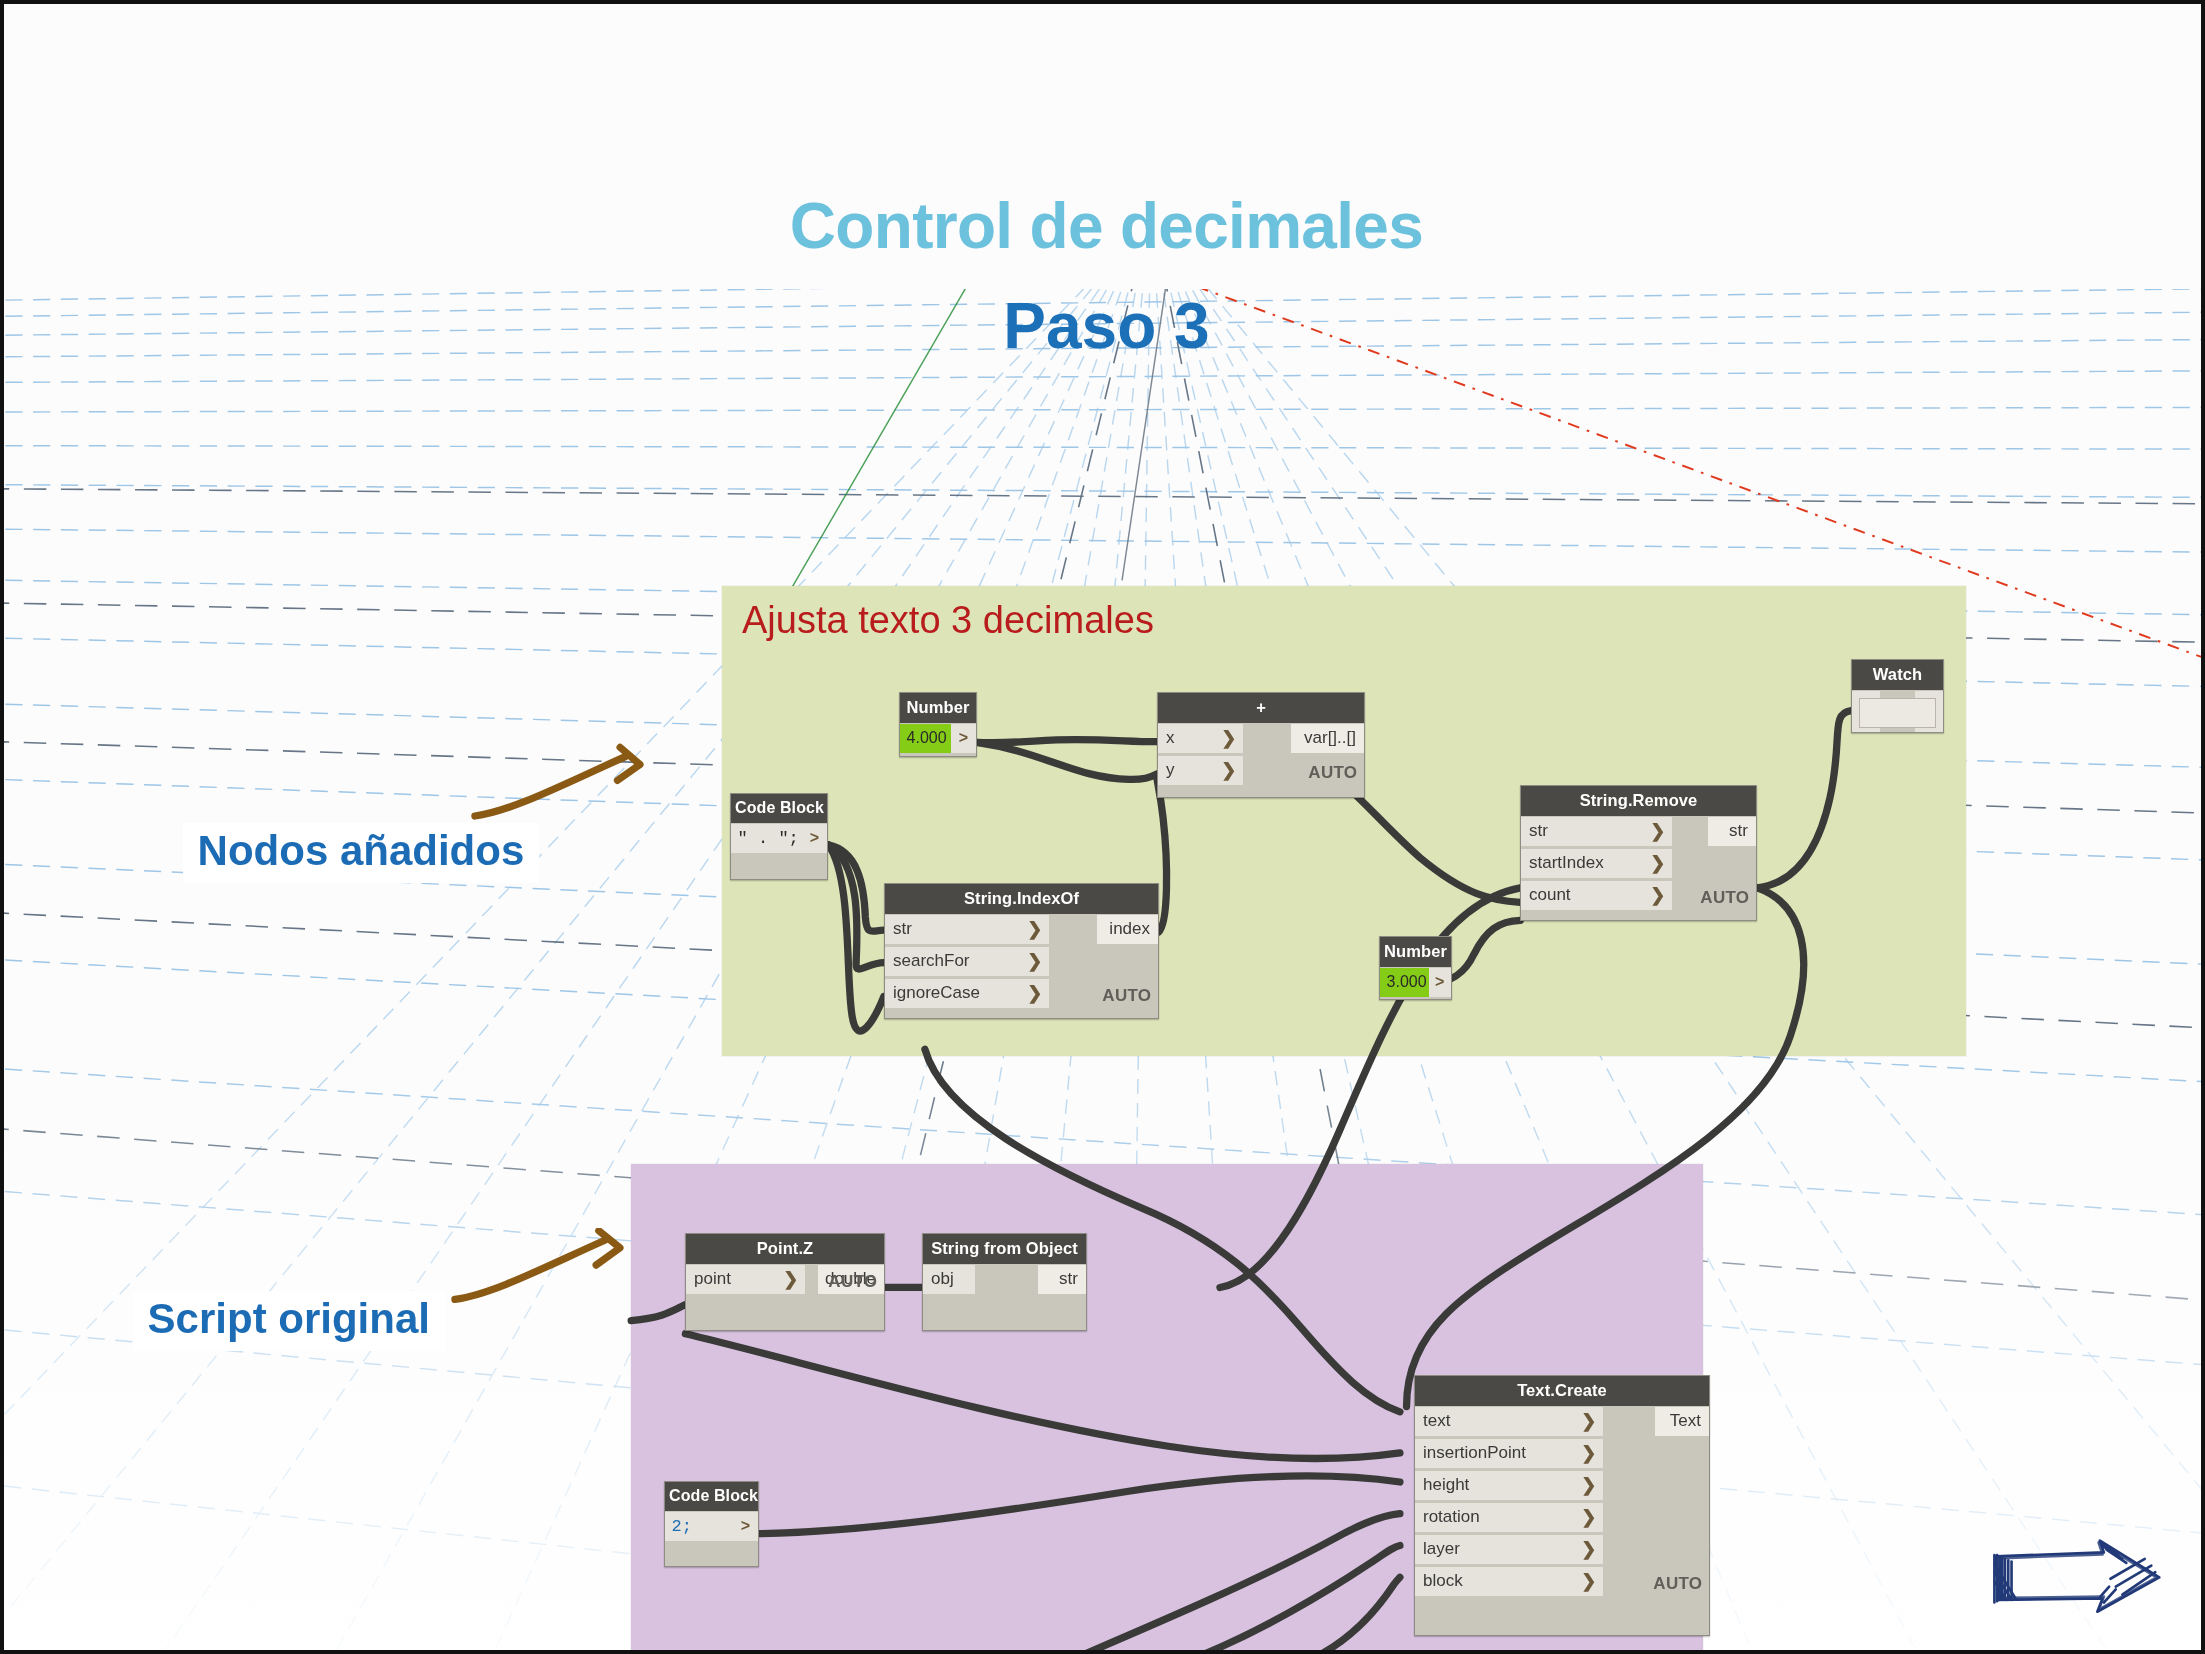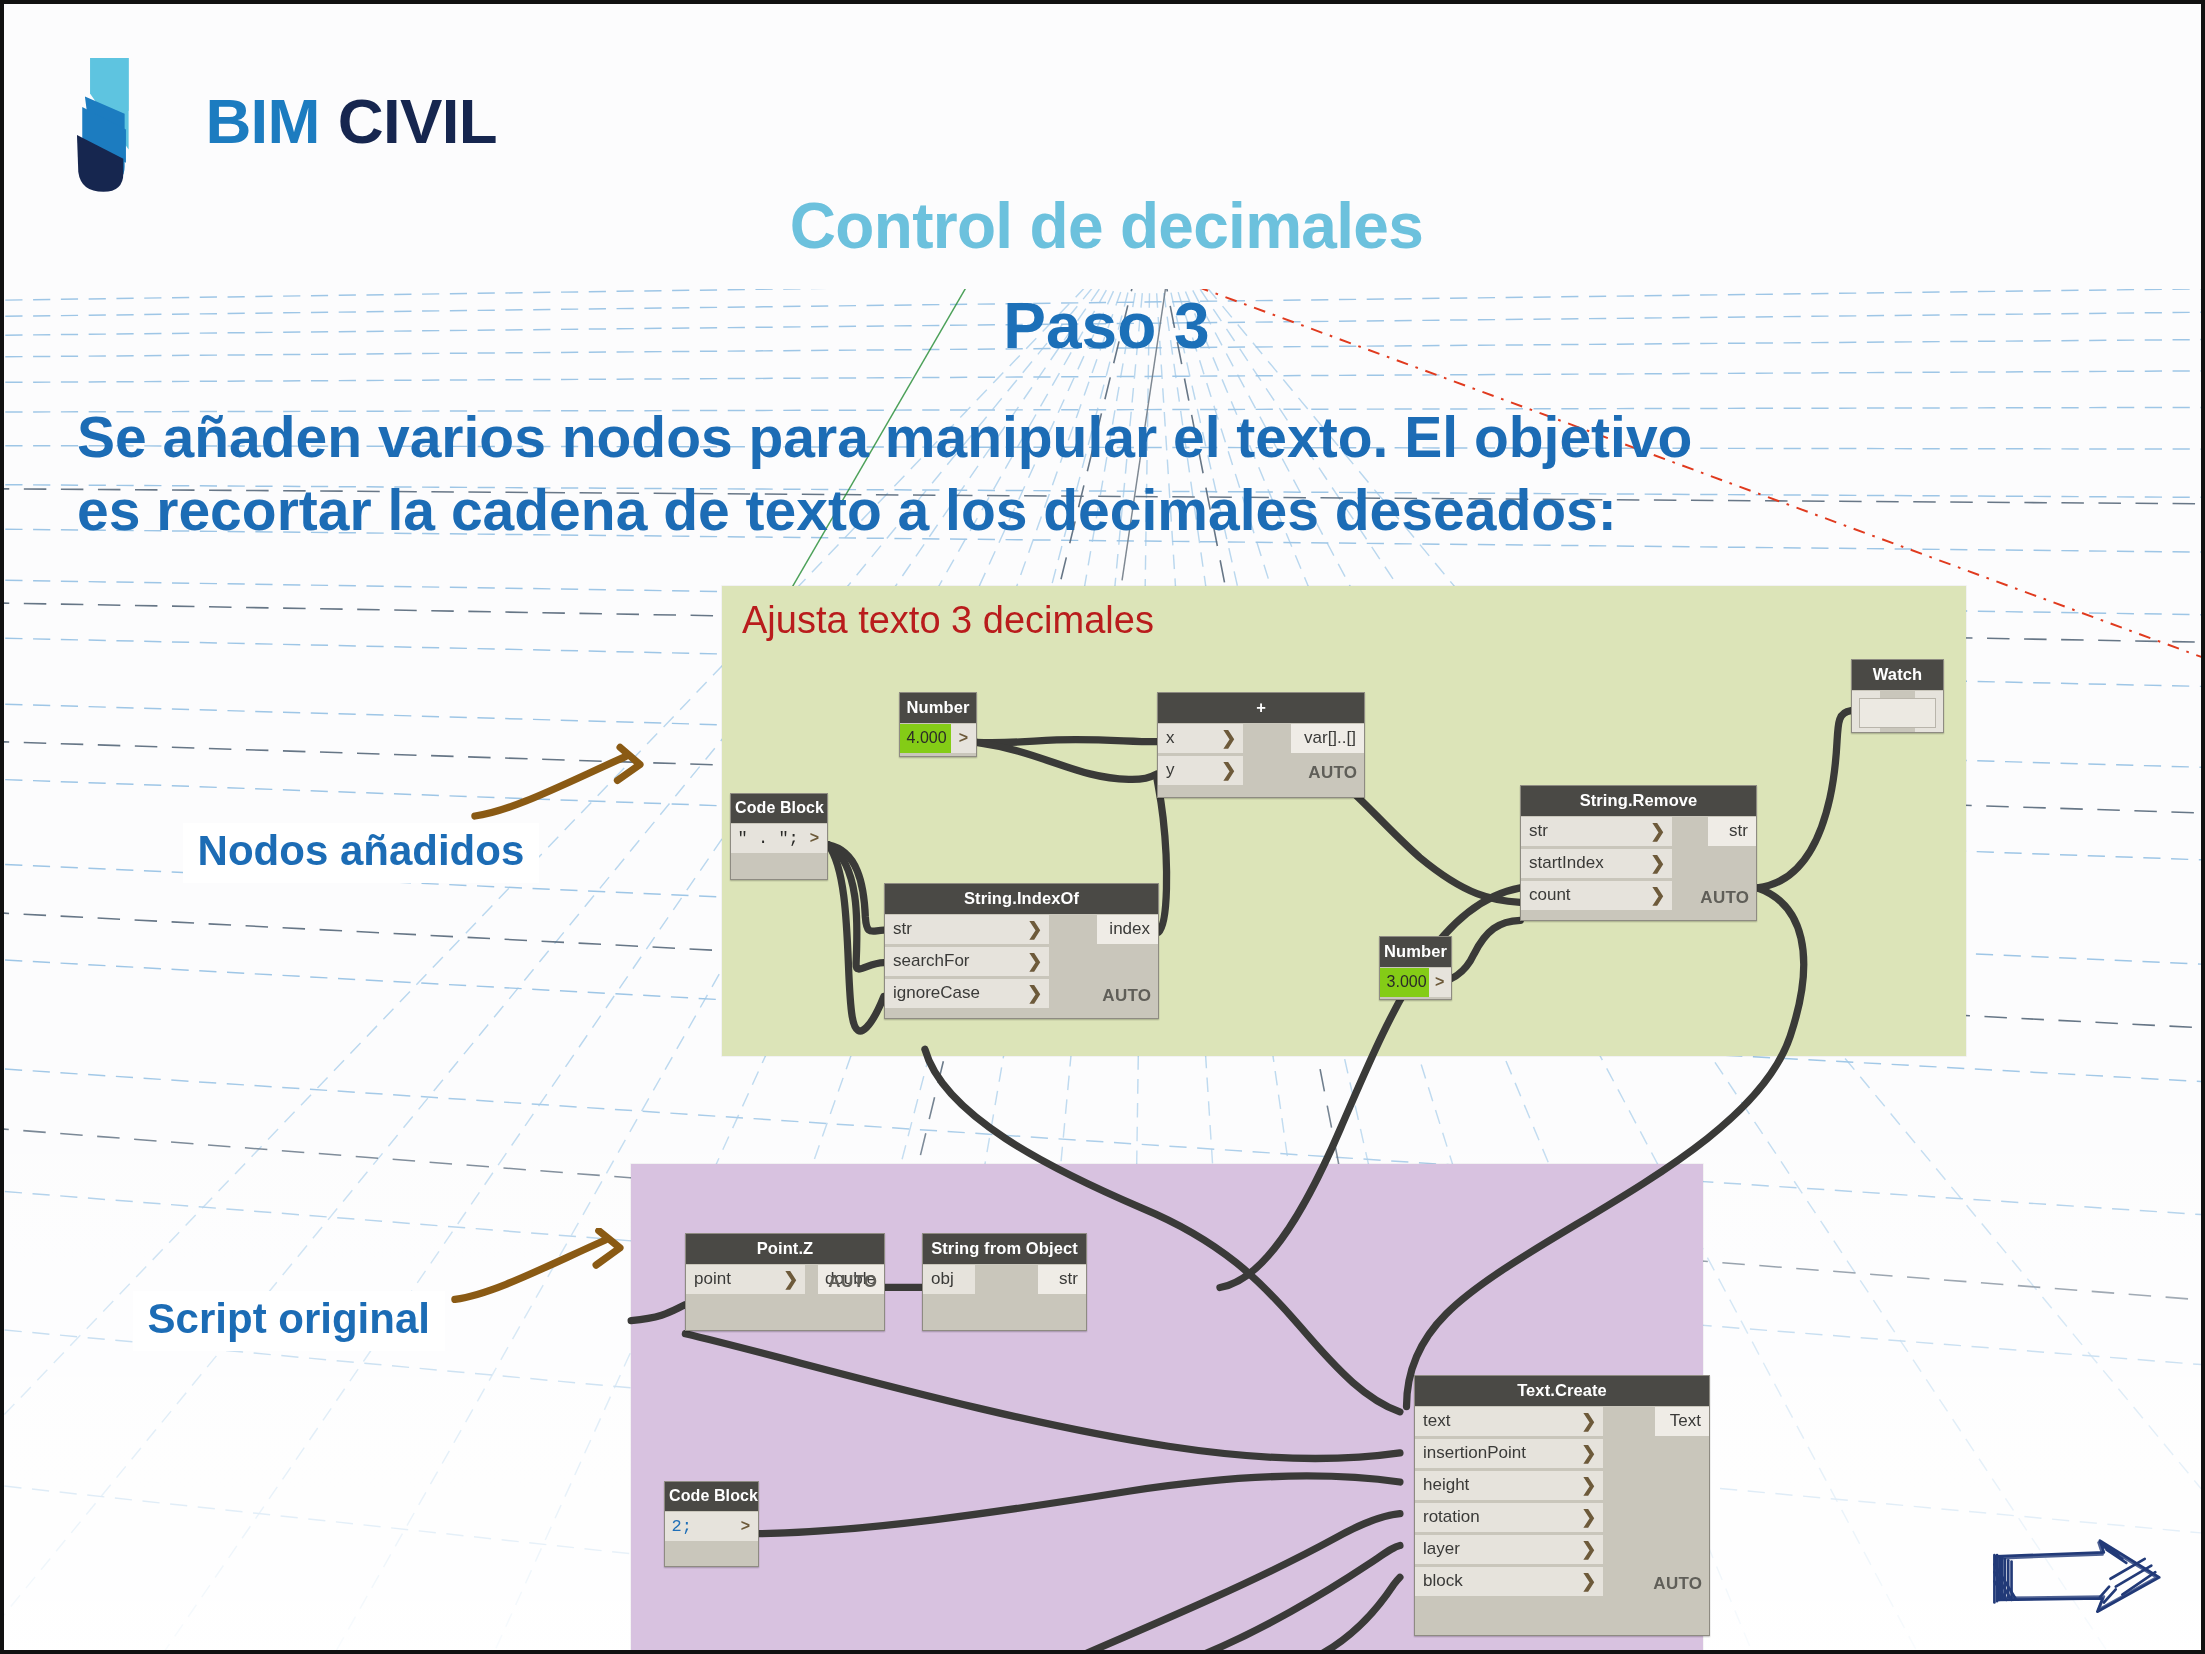--- a/index.html
+++ b/index.html
@@ -217,44 +217,24 @@
       </g>
 
       <g stroke="#707b86" stroke-width="2.2" fill="none" opacity="0.9">
         <path d="M 1760 -30 L 1690 440"></path>
       </g>
 
       <rect x="0" y="0" width="3333" height="2070" fill="url(#fadeV)"></rect>
     </svg>
   </div>
 
-  <div id="logo">
-    <svg width="523" height="146" viewBox="0 0 790 220" xmlns="http://www.w3.org/2000/svg">
-      <g>
-
-        <path d="M 26 12 L 84 12 L 84 92 L 26 66 Z" fill="#5ec4e0"></path>
-        <path d="M 26 12 L 84 12 L 84 150 L 26 66 Z" fill="#5ec4e0"></path>
-
-        <path d="M 18 70 L 78 96 L 78 176 Q 78 200 52 200 Q 26 200 26 176 L 26 132 Z" fill="#1c7cc0"></path>
-        <path d="M 14 86 L 80 120 L 80 170 L 14 136 Z" fill="#1c7cc0"></path>
-
-        <path d="M 6 128 L 76 164 L 76 186 Q 76 214 46 214 Q 12 214 8 184 Z" fill="#16264f"></path>
-      </g>
-      <text x="200" y="140" font-family="Liberation Sans, sans-serif" font-size="96" font-weight="bold" fill="#1c7cc0" letter-spacing="-1">BIM</text>
-      <text x="400" y="140" font-family="Liberation Sans, sans-serif" font-size="96" font-weight="bold" fill="#16264f" letter-spacing="-1">CIVIL</text>
-    </svg>
-  </div>
 
   <div class="title1">Control de decimales</div>
   <div class="title2">Paso 3</div>
 
-  <div class="lead">
-    <div>Se añaden varios nodos para manipular el texto. El objetivo</div>
-    <div>es recortar la cadena de texto a los decimales deseados:</div>
-  </div>
 
   <div class="group" id="group-green">
     <div class="group-title">Ajusta texto 3 decimales</div>
   </div>
   <div class="group" id="group-purple"></div>
 
   <svg id="wires" viewBox="0 0 3333 2500" xmlns="http://www.w3.org/2000/svg">
     <g fill="none" stroke="#3a3a38" stroke-width="11" stroke-linecap="round">
 
       <path d="M 1470 1116 C 1540 1118 1560 1112 1620 1112 C 1680 1112 1700 1115 1742 1115"></path>

